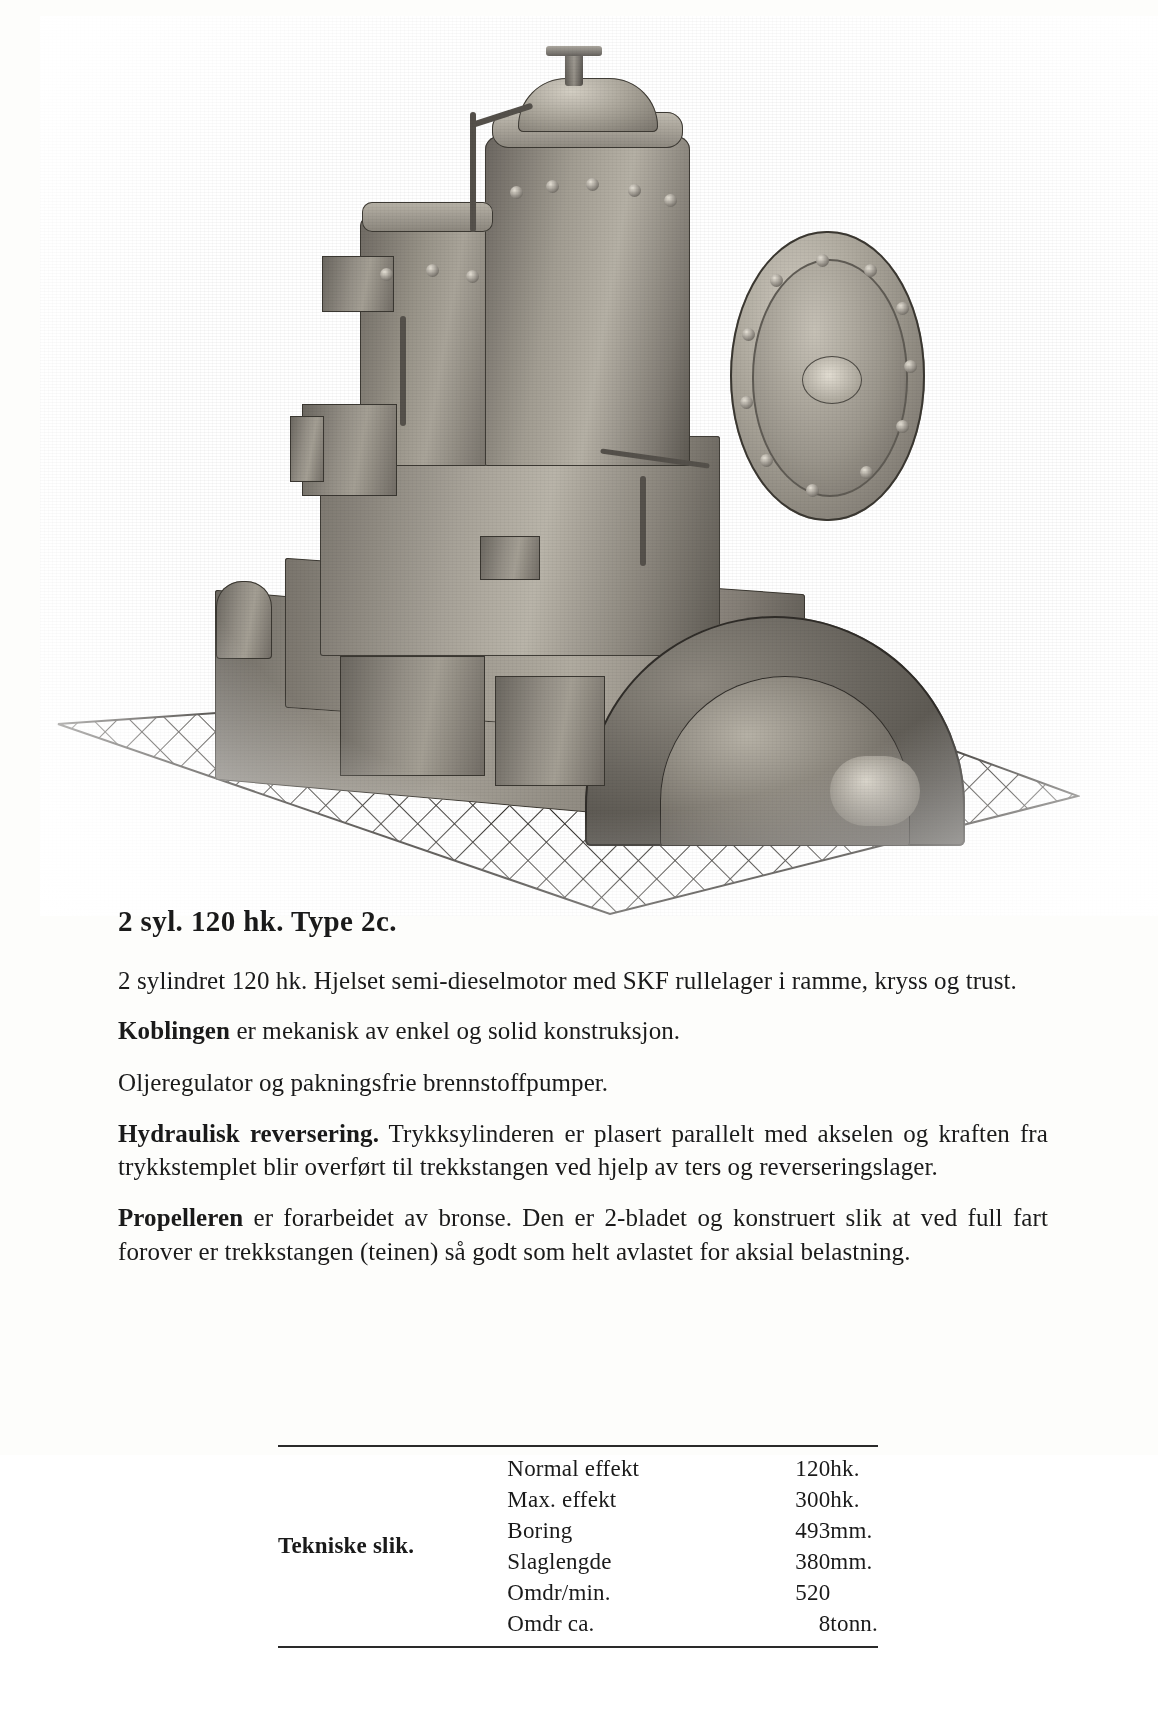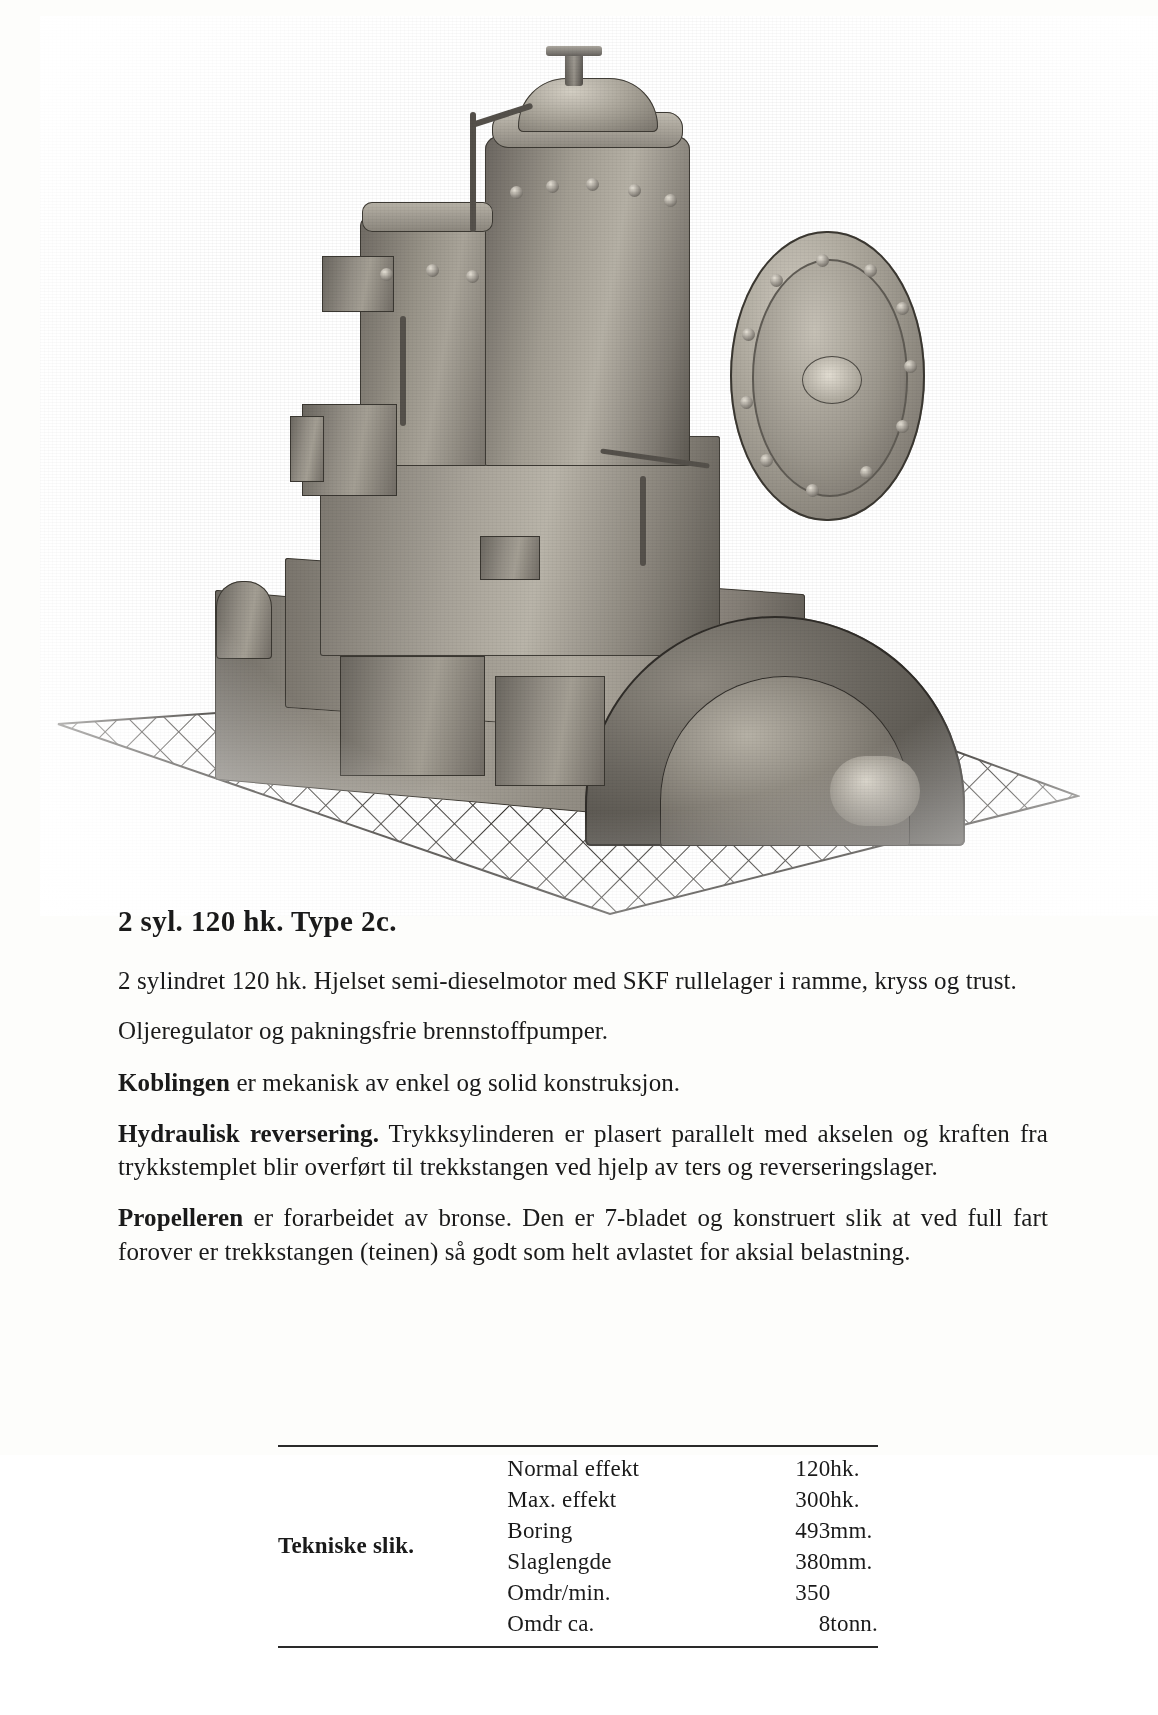--- a/index.html
+++ b/index.html
@@ -314,27 +314,27 @@
       <div class="grain"></div>
       <div class="vignette"></div>
     </div>
   </figure>
 
   <div class="content">
 
     <h1 class="caption-title">2 syl. 120 hk. Type 2c.</h1>
 
     <p class="para tight">2 sylindret 120 hk. Hjelset semi-dieselmotor med SKF rullelager i ramme, kryss og trust.</p>
+    <p class="para"><span class="lead-in">Koblingen</span><span> er mekanisk av enkel og solid konstruksjon.</span></p>
+
     <p class="para">Oljeregulator og pakningsfrie brennstoffpumper.</p>
 
-    <p class="para"><span class="lead-in">Koblingen</span><span> er mekanisk av enkel og solid konstruksjon.</span></p>
-
     <p class="para"><span class="lead-in">Hydraulisk reversering.</span><span> Trykksylinderen er plasert parallelt med akselen og kraften fra trykkstemplet blir overført til trekkstangen ved hjelp av ters og reverseringslager.</span></p>
 
-    <p class="para"><span class="lead-in">Propelleren</span><span> er forarbeidet av bronse. Den er 7-bladet og konstruert slik at ved full fart forover er trekkstangen (teinen) så godt som helt avlastet for aksial belastning.</span></p>
+    <p class="para"><span class="lead-in">Propelleren</span><span> er forarbeidet av bronse. Den er 2-bladet og konstruert slik at ved full fart forover er trekkstangen (teinen) så godt som helt avlastet for aksial belastning.</span></p>
   </div>
 
   <div class="spec-wrap">
     <hr class="rule">
     <div class="spec-inner">
       <table class="spec">
         <tbody>
           <tr>
             <td class="spec-label-cell" rowspan="6">Tekniske slik.</td>
             <td class="spec-name">Normal effekt</td>
@@ -351,21 +351,21 @@
             <td class="spec-value">493</td>
             <td class="spec-unit">mm.</td>
           </tr>
           <tr>
             <td class="spec-name">Slaglengde</td>
             <td class="spec-value">380</td>
             <td class="spec-unit">mm.</td>
           </tr>
           <tr>
             <td class="spec-name">Omdr/min.</td>
-            <td class="spec-value">350</td>
+            <td class="spec-value">520</td>
             <td class="spec-unit"></td>
           </tr>
           <tr>
             <td class="spec-name">Omdr ca.</td>
             <td class="spec-value">8</td>
             <td class="spec-unit">tonn.</td>
           </tr>
         </tbody>
       </table>
     </div>

